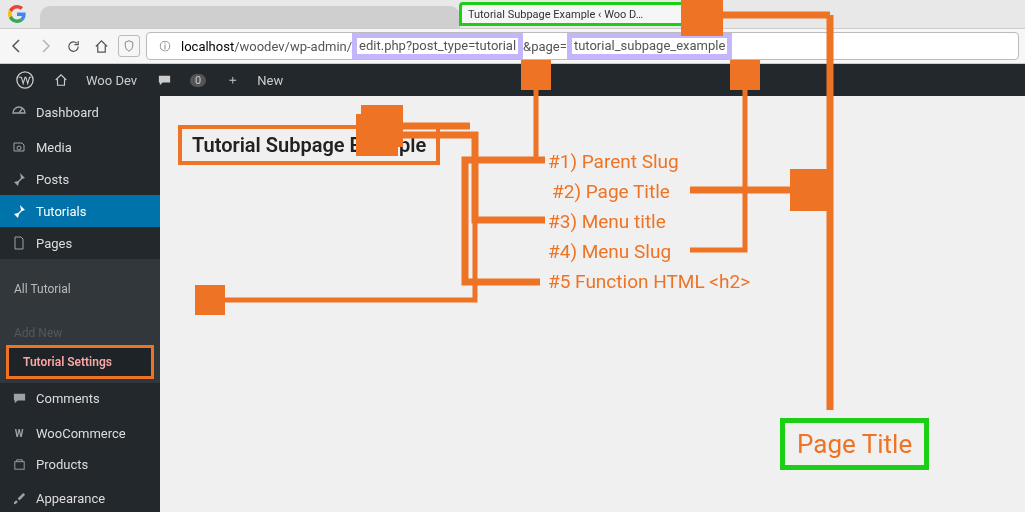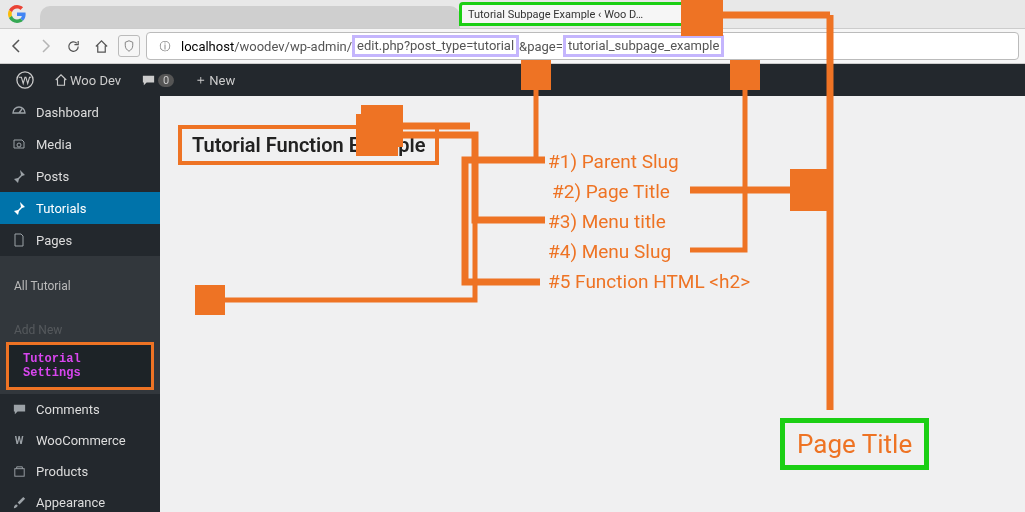--- a/index.html
+++ b/index.html
@@ -9,37 +9,37 @@
   .tab-g{width:34px;height:28px;display:flex;align-items:center;justify-content:center;}
   .tabstrip-spacer{flex:0 0 420px;height:22px;background:#cfcfcf;border-radius:10px 10px 0 0;margin-left:6px;}
   .active-tab{position:absolute;left:459px;top:2px;height:24px;width:245px;background:#f6f6f6;border:3px solid #1bcf14;border-radius:4px 4px 0 0;display:flex;align-items:center;padding:0 6px;box-sizing:border-box;font-size:11px;color:#333;overflow:hidden;white-space:nowrap;}
   .active-tab .close{margin-left:auto;font-size:12px;color:#333;}
   .urlbar-row{height:34px;background:#f6f6f6;border-top:1px solid #ccc;border-bottom:1px solid #ccc;display:flex;align-items:center;padding:0 6px;gap:6px;}
   .nav-btn{width:22px;height:22px;display:flex;align-items:center;justify-content:center;color:#555;border-radius:4px;}
   .nav-btn svg{display:block;}
   .url-badge{width:20px;height:20px;border:1px solid #bbb;border-radius:3px;display:flex;align-items:center;justify-content:center;color:#666;font-size:11px;}
   .urlbox{flex:1;height:26px;display:flex;align-items:center;background:#fff;border:1px solid #bbb;border-radius:4px;padding:0 8px;color:#555;font-size:13px;position:relative;}
   .url-part{white-space:nowrap;}
-  .url-highlight{border:3px solid #c4b5fd;padding:1px 2px;margin:0 0;display:inline-block;line-height:14px;}
+  .url-highlight{border:5px solid #c4b5fd;padding:1px 2px;margin:0 0;display:inline-block;line-height:14px;}
   
   .adminbar{height:32px;background:#23282d;color:#ccc;display:flex;align-items:center;padding:0 6px;font-size:13px;}
-  .adminbar .item{display:flex;align-items:center;gap:2px;padding:0 10px;height:100%;}
+  .adminbar .item{display:flex;align-items:center;gap:18px;padding:0 10px;height:100%;}
   .adminbar .item svg{fill:#ccc;}
   .adminbar .count{background:#555;color:#ccc;border-radius:8px;font-size:11px;padding:0 5px;}
   
   .wp-body{display:flex;height:calc(512px - 28px - 34px - 32px);}
   .sidebar{width:160px;background:#23282d;color:#eee;font-size:13px;display:flex;flex-direction:column;overflow:hidden;}
   .menu-item{display:flex;align-items:center;gap:8px;padding:8px 10px;color:#ddd;position:relative;}
   .menu-item .icon-slot{width:18px;display:flex;justify-content:center;color:#9ca2a7;}
   .menu-item.active{background:#0073aa;color:#fff;}
   .menu-item.active .icon-slot{color:#fff;}
   .menu-item.active::after{content:"";position:absolute;right:-8px;top:50%;transform:translateY(-50%);border:8px solid transparent;border-right-color:#f0f0f1;}
   .submenu{background:#32373c;}
   .submenu .sub{padding:7px 10px 7px 14px;color:#bbb;font-size:12px;margin-top:16px;}
-  .submenu .sub.current{background:#1d2327;color:#d946ef;font-weight:600;font-family:Liberation Mono, monospace;}
+  .submenu .sub.current{background:#1d2327;color:#fca5a5;font-weight:600;}
   .submenu .hl{border:3px solid #ee7324;margin:-2px 6px 4px 6px;}
   
   .content{flex:1;padding:12px 18px;position:relative;}
   .page-h2{display:inline-block;border:4px solid #ee7324;padding:4px 10px;font-size:20px;font-weight:600;color:#222;background:#f0f0f1;}
   
   .anno-label{position:absolute;color:#ee7324;font-size:19px;font-family:inherit;white-space:nowrap;}
   .green-box{position:absolute;border:5px solid #1bcf14;padding:6px 12px;color:#ee7324;font-size:26px;background:#f0f0f1;}
   svg.arrows{position:absolute;left:0;top:0;width:1025px;height:512px;pointer-events:none;}
   svg.arrows path,svg.arrows line{stroke:#ee7324;stroke-width:7;fill:none;}
   svg.arrows .thin{stroke-width:5;}
@@ -204,21 +204,21 @@
         <span class="icon-slot">
             <svg width="15" height="15" viewBox="0 0 16 16">
               <path d="M12 2 6 8l2 2 6-6zM5 10c-2 0-3 2-3 4 2 0 4-1 4-3z" fill="currentColor"></path>
             </svg>
           </span>
         <span>Appearance</span>
       </div>
     </div>
 
     <div class="content">
-      <h2 class="page-h2">Tutorial Function Example</h2>
+      <h2 class="page-h2">Tutorial Subpage Example</h2>
     </div>
   </div>
 
   <span class="anno-label" style="left:548px;top:150px">#1) Parent Slug</span>
   <span class="anno-label" style="left:552px;top:180px">#2) Page Title</span>
   <span class="anno-label" style="left:548px;top:210px">#3) Menu title</span>
   <span class="anno-label" style="left:548px;top:240px">#4) Menu Slug</span>
   <span class="anno-label" style="left:548px;top:270px">#5 Function HTML &lt;h2&gt;</span>
 
   <div class="green-box" style="left:780px;top:418px">Page Title</div>

